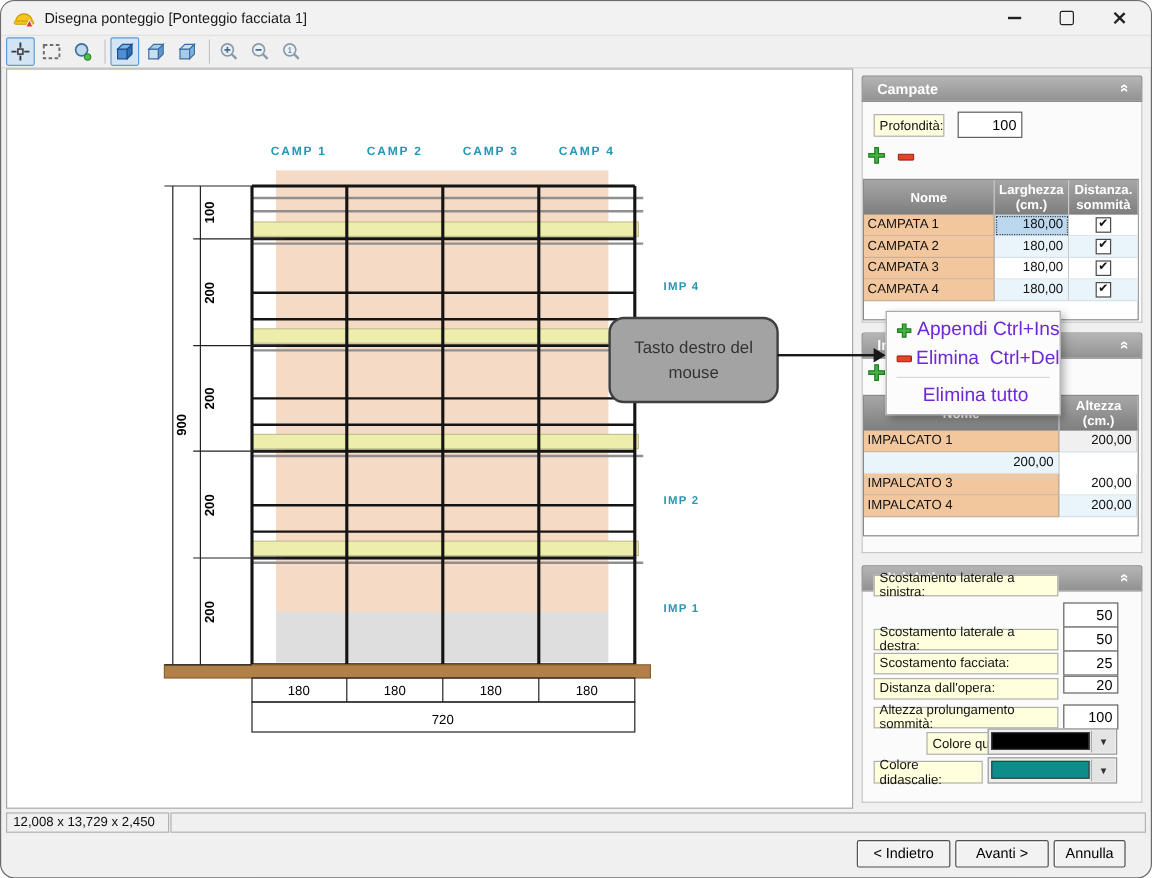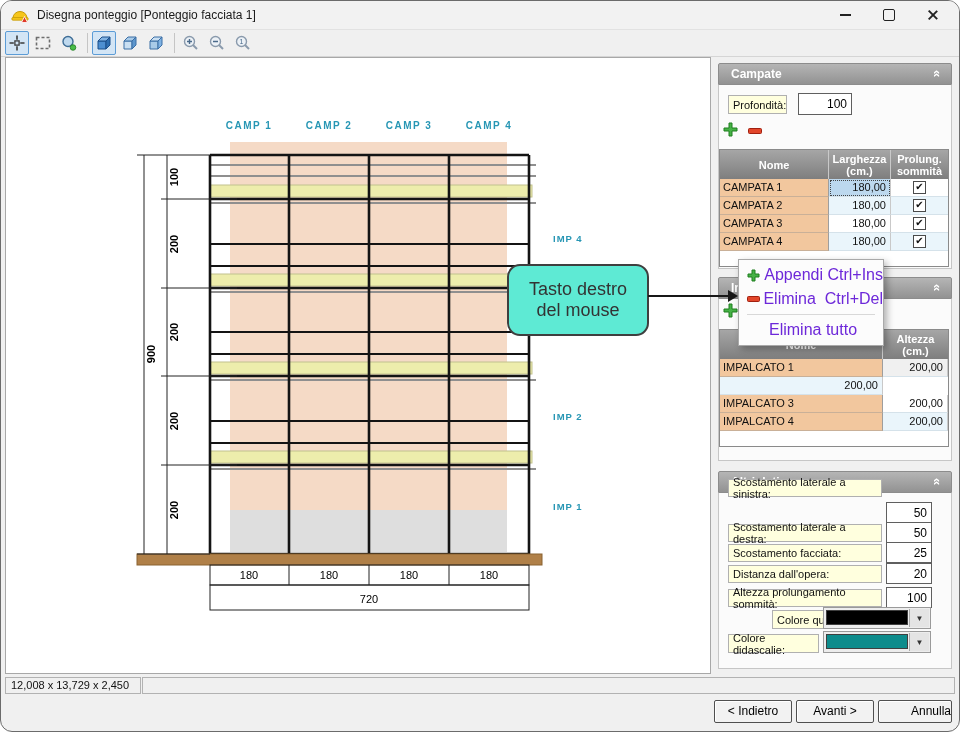--- a/index.html
+++ b/index.html
@@ -18,22 +18,22 @@
   .glyph-close::before{transform:rotate(45deg);} .glyph-close::after{transform:rotate(-45deg);}
   
   .toolbar{position:absolute;left:0;top:28px;width:100%;height:28px;background:#F0F0F0;
            border-top:1px solid #E2E2E2;border-bottom:1px solid #D5D5D5;display:flex;align-items:center;padding-left:4px;box-sizing:border-box;}
   .tb-btn{width:24px;height:24px;margin-right:2px;display:flex;align-items:center;justify-content:center;
           border:1px solid transparent;border-radius:2px;box-sizing:border-box;}
   .tb-btn.sel{background:#D3E5F5;border-color:#5C9CD6;}
   .tb-sep{width:1px;height:20px;background:#C5C5C5;margin:0 4px;}
   
   .canvas{position:absolute;left:4px;top:56px;width:706px;height:617px;background:#fff;border:1px solid #A8A8A8;box-sizing:border-box;}
-  .tooltip{position:absolute;left:501px;top:206px;width:142px;height:72px;background:#5eead4;border:2px solid #3F3F3F;
-           border-radius:13px;box-sizing:border-box;z-index:30;text-align:center;font-size:18px;line-height:21px;color:#333;
+  .tooltip{position:absolute;left:501px;top:206px;width:142px;height:72px;background:#a3a3a3;border:2px solid #3F3F3F;
+           border-radius:13px;box-sizing:border-box;z-index:30;text-align:center;font-size:14px;line-height:21px;color:#333;
            display:flex;align-items:center;justify-content:center;padding:8px 8px;}
   .arrow-line{position:absolute;left:647px;top:294px;width:82px;height:2px;background:#181818;z-index:31;}
   .arrow-head{position:absolute;left:727px;top:289px;width:0;height:0;border-left:10px solid #181818;
               border-top:6px solid transparent;border-bottom:6px solid transparent;z-index:31;}
   
   .ctx-menu{position:absolute;left:737px;top:258px;width:144px;background:#FCFCFC;border:1px solid #A9A9A9;
             box-shadow:3px 3px 7px rgba(0,0,0,.3);z-index:50;padding:3px 0;}
   .ctx-item{height:24px;display:flex;align-items:center;font-size:16px;color:#6d28d9;}
   .ctx-ico{width:22px;margin-left:8px;display:flex;align-items:center;}
   .ctx-label{white-space:pre;}
@@ -272,21 +272,21 @@
   <svg style="position:absolute;left:722px;top:121px;z-index:11;" width="15" height="15">
     <path d="M6 1h3v5h5v3H9v5H6V9H1V6h5z" fill="#46B246" stroke="#1F7F1F"></path>
   </svg>
   <svg style="position:absolute;left:747px;top:127px;z-index:11;" width="14" height="6">
     <rect x="0.5" y="0.5" width="13" height="5" rx="1" fill="#E2462A" stroke="#A02010"></rect>
   </svg>
   <div class="tbl" style="left:718px;top:148px;width:228px;">
     <div class="tblh" style="grid-template-columns:109px 62px 57px;">
       <div>Nome</div>
       <div>Larghezza (cm.)</div>
-      <div>Prolung. sommità</div>
+      <div>Distanza. sommità</div>
     </div>
     <div class="trow" style="grid-template-columns:109px 62px 57px;">
       <div class="c-nome">CAMPATA 1</div>
       <div class="c-val sel-cell">180,00</div>
       <div class="c-chk wht-cell">
           <span class="chkbox">✔</span>
         </div>
     </div>
     <div class="trow" style="grid-template-columns:109px 62px 57px;">
       <div class="c-nome">CAMPATA 2</div>
@@ -351,21 +351,21 @@
     <span class="sec-chevron">«</span>
   </div>
   <div class="sec-body" style="top:492px;height:176px;"></div>
   <div class="ylabel" style="left:727px;top:478px;width:154px;height:18px;z-index:11;">Scostamento laterale a sinistra:</div>
   <input class="ninput" style="left: 885px; top: 501px; width: 46px; height: 21px; z-index: 11;" value="50">
   <div class="ylabel" style="left:727px;top:523px;width:154px;height:18px;z-index:11;">Scostamento laterale a destra:</div>
   <input class="ninput" style="left: 885px; top: 521px; width: 46px; height: 21px; z-index: 11;" value="50">
   <div class="ylabel" style="left:727px;top:543px;width:154px;height:18px;z-index:11;">Scostamento facciata:</div>
   <input class="ninput" style="left: 885px; top: 541px; width: 46px; height: 21px; z-index: 11;" value="25">
   <div class="ylabel" style="left:727px;top:564px;width:154px;height:18px;z-index:11;">Distanza dall'opera:</div>
-  <input class="ninput" style="left: 885px; top: 562px; width: 46px; height: 21px; z-index: 11;" value="20">
+  <input class="ninput" style="left: 885px; top: 562px; width: 46px; height: 15px; z-index: 11;" value="20">
   <div class="ylabel" style="left:727px;top:588px;width:154px;height:18px;z-index:11;">Altezza prolungamento sommità:</div>
   <input class="ninput" style="left: 885px; top: 586px; width: 46px; height: 21px; z-index: 11;" value="100">
   <div class="ylabel" style="left:727px;top:609px;width:91px;height:19px;z-index:11;margin-left:44px;">Colore quote:</div>
   <div class="cdrop" style="left:822px;top:606px;">
     <span class="cswatch" style="background: rgb(0, 0, 0);"></span>
     <span class="cbtn">▼</span>
   </div>
   <div class="ylabel" style="left:727px;top:633px;width:91px;height:19px;z-index:11;">Colore didascalie:</div>
   <div class="cdrop" style="left:822px;top:630px;">
     <span class="cswatch" style="background: rgb(14, 140, 140);"></span>
@@ -394,15 +394,15 @@
       <span class="ctx-ico"></span>
       <span class="ctx-label">Elimina tutto</span>
     </div>
   </div>
 
   <div class="status-cell" style="left:4px;width:136px;">12,008 x 13,729 x 2,450</div>
   <div class="status-cell" style="left:141px;width:813px;"></div>
 
   <div class="btn" style="left:713px;width:78px;">&lt; Indietro</div>
   <div class="btn" style="left:795px;width:78px;">Avanti &gt;</div>
-  <div class="btn" style="left:877px;width:74px;text-align:right;">Annulla</div>
+  <div class="btn" style="left:877px;width:60px;">Annulla</div>
 
 </div>
 
 </body></html>

